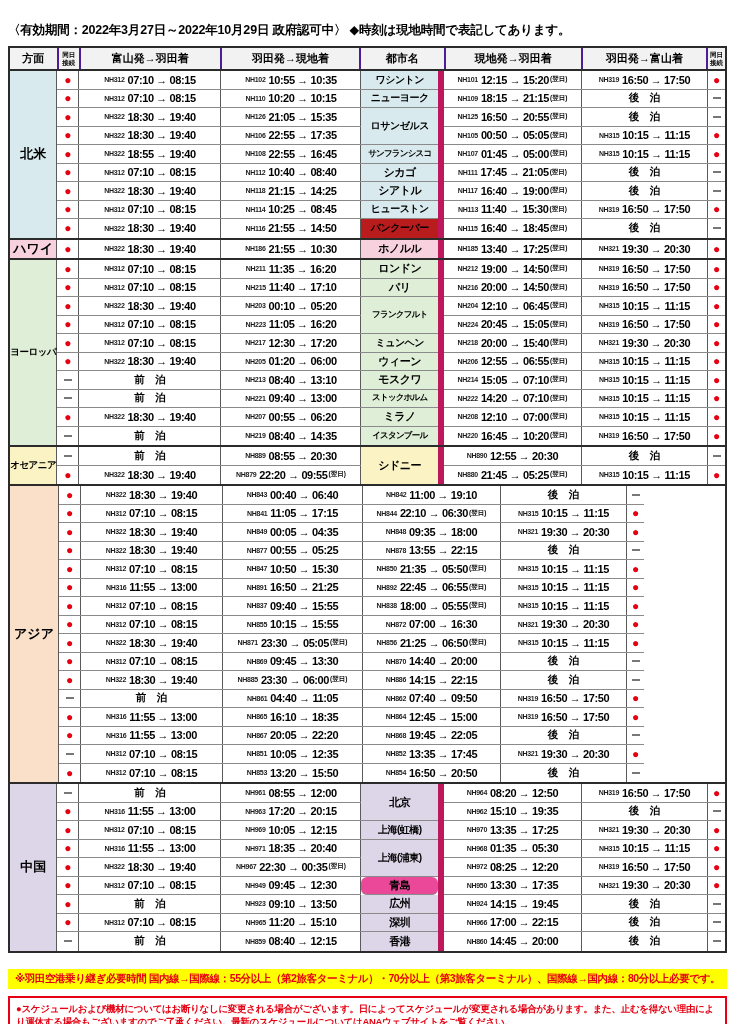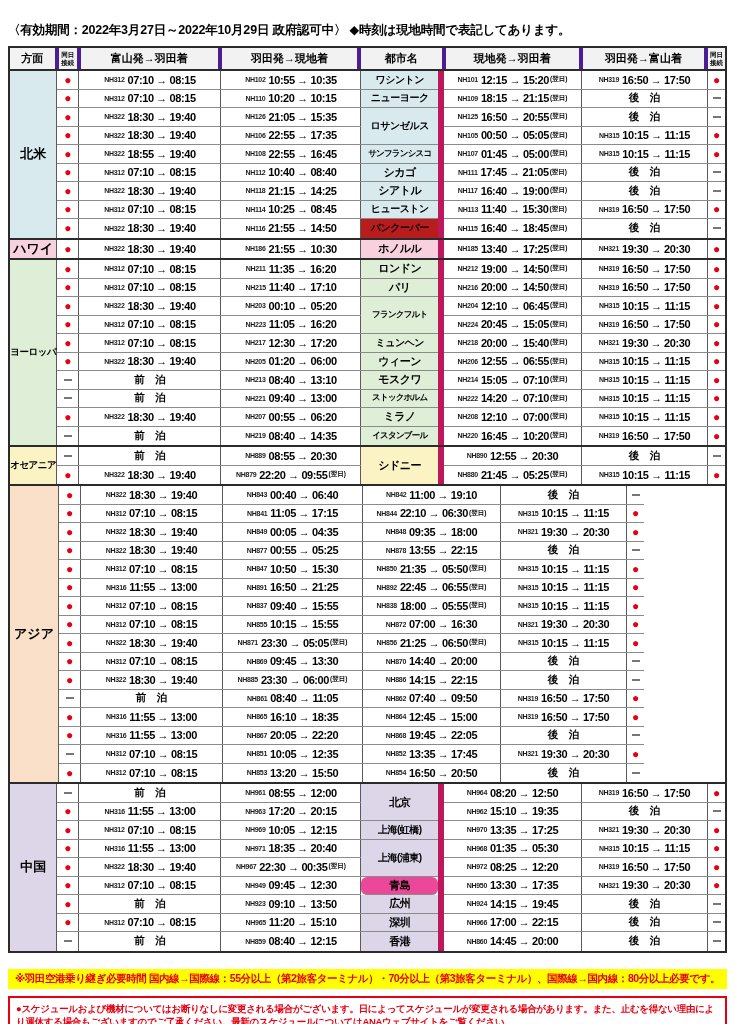--- a/index.html
+++ b/index.html
@@ -1,21 +1,21 @@
 <!DOCTYPE html>
 <html><head>
 <meta charset="utf-8">
 <style>
   *{box-sizing:border-box;margin:0;padding:0;}
   html,body{width:735px;background:#fff;font-family:"Liberation Sans","DejaVu Sans",sans-serif;color:#000;}
   .page{width:735px;height:1024px;padding:18px 8px 0 8px;}
   .title{font-size:12.5px;font-weight:bold;margin:4px 0 7px 0;letter-spacing:-0.2px;}
   .tbl{width:719px;border:2px solid #2b2b2b;}
   .hdr{display:flex;height:23px;background:#f2f2f2;border-bottom:2px solid #2b2b2b;}
-  .hcell{display:flex;align-items:center;justify-content:center;font-weight:bold;font-size:11px;border-right:4px solid #4c1d95;}
+  .hcell{display:flex;align-items:center;justify-content:center;font-weight:bold;font-size:11px;border-right:2px solid #4c1d95;}
   .hcell:last-child{border-right:none;}
   .hsmall{font-size:6.5px;line-height:1.15;text-align:center;white-space:pre-line;}
   .w0{width:49px}.w1{width:22px}.w2{width:142px}.w3{width:140px}.w4{width:85px}.w5{width:138px}.w6{width:126px}.w7{width:17px}
   .region{display:flex;border-bottom:2px solid #2b2b2b;}
   .region:last-child{border-bottom:none;}
   .rlabel{display:flex;align-items:center;justify-content:center;font-weight:bold;font-size:13px;border-right:1px solid #5a5a5a;text-align:center;}
   .rlabel.longname{font-size:9.5px;letter-spacing:-0.5px;}
   .rows{display:flex;flex-direction:column;}
   .lrow,.rrow{display:flex;height:18.5px;border-bottom:1px solid #8a8a8a;background:#fff;}
   .lrow:last-child,.rrow:last-child{border-bottom:none;}
@@ -844,21 +844,21 @@
             </div>
             <div class="lrow">
               <div class="cell w1">
                 <span class="dash"></span>
               </div>
               <div class="cell w2">
                 <span class="stay">前　泊</span>
               </div>
               <div class="cell w3">
                 <span class="fn">NH861</span>
-                <span class="tm">08:40 → 11:05</span>
+                <span class="tm">04:40 → 11:05</span>
               </div>
             </div>
             <div class="lrow">
               <div class="cell w1">
                 <span class="dot">●</span>
               </div>
               <div class="cell w2">
                 <span class="fn">NH316</span>
                 <span class="tm">11:55 → 13:00</span>
               </div>

